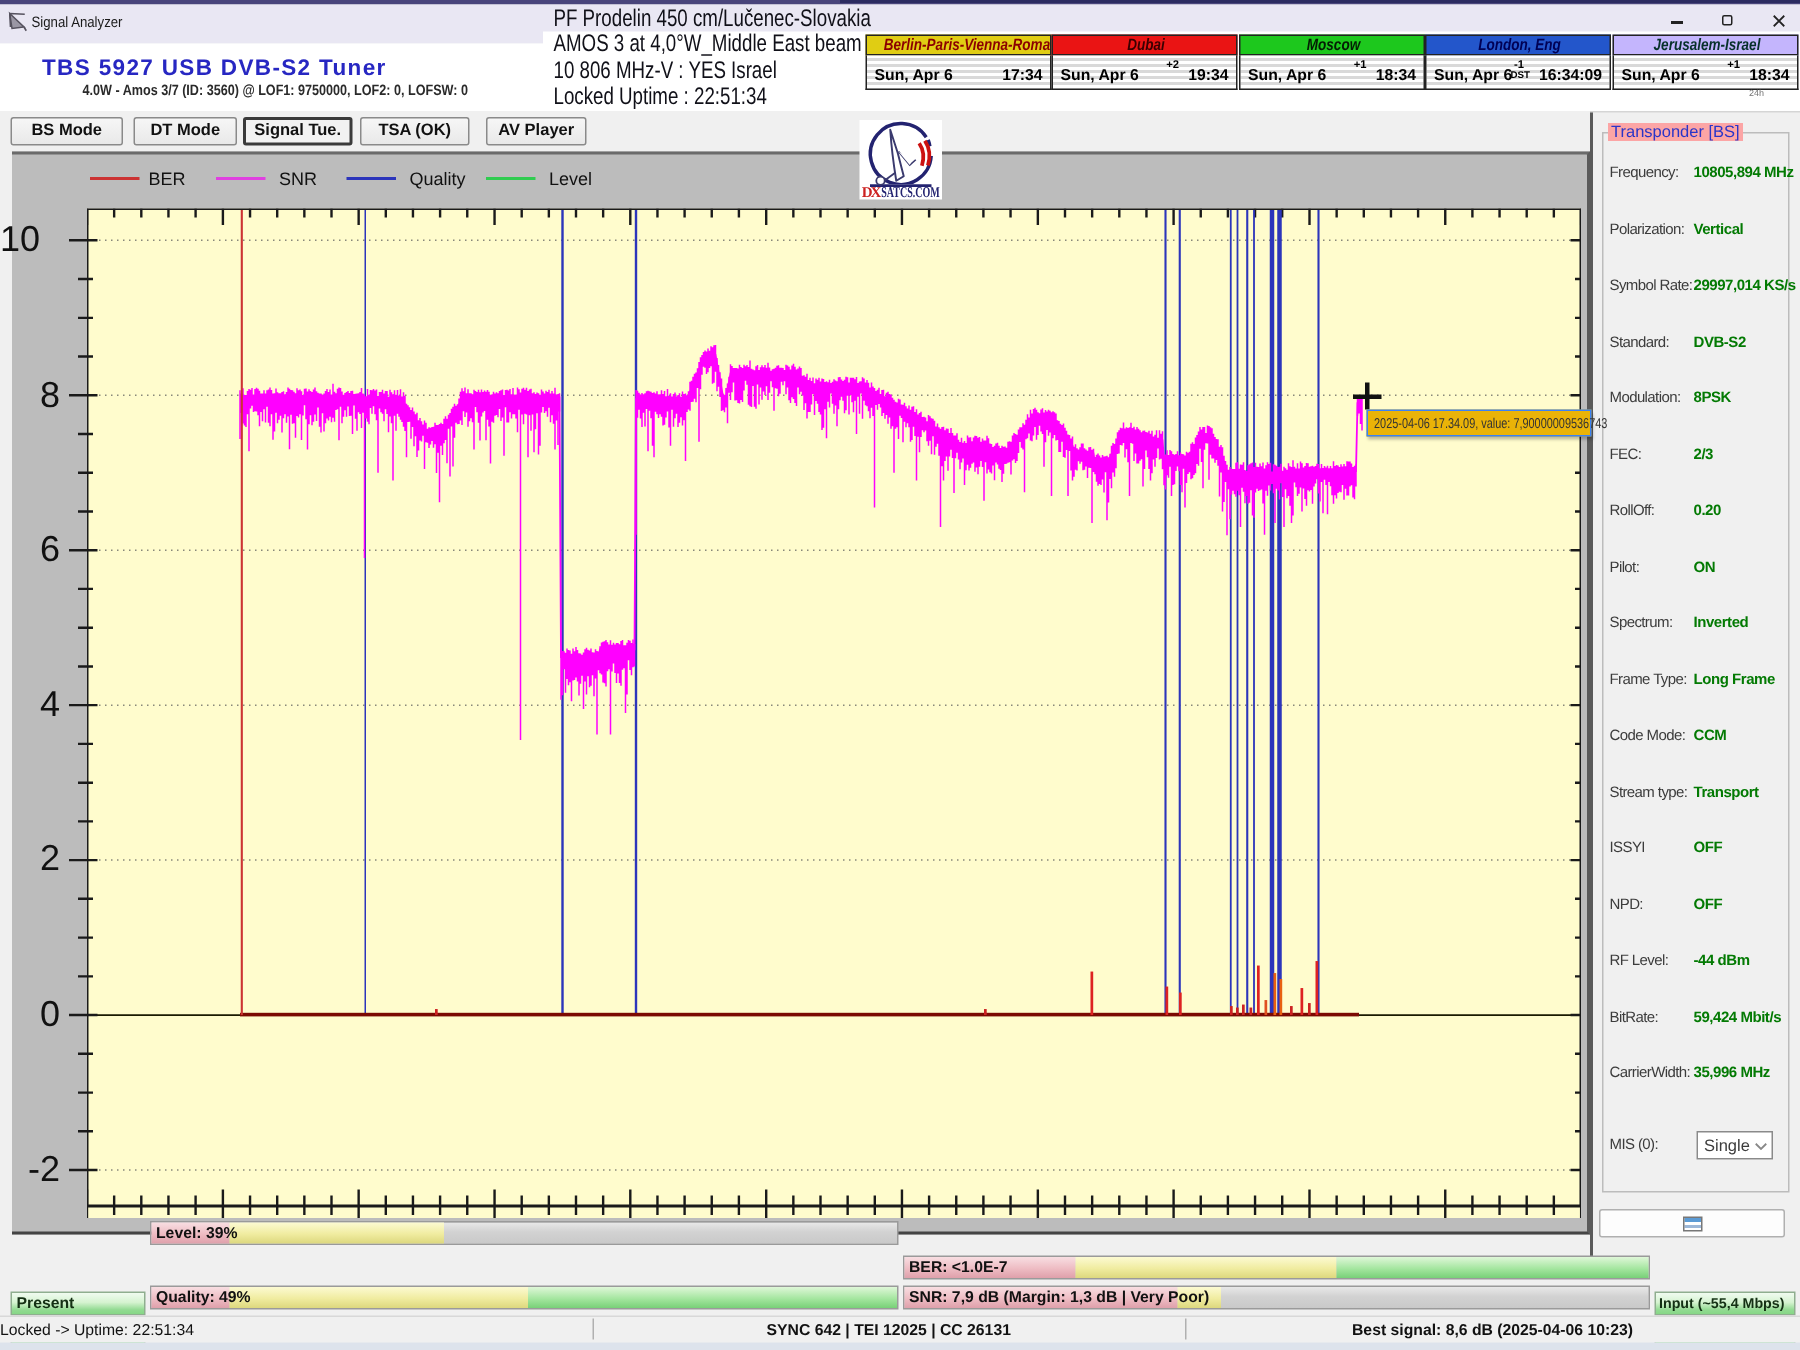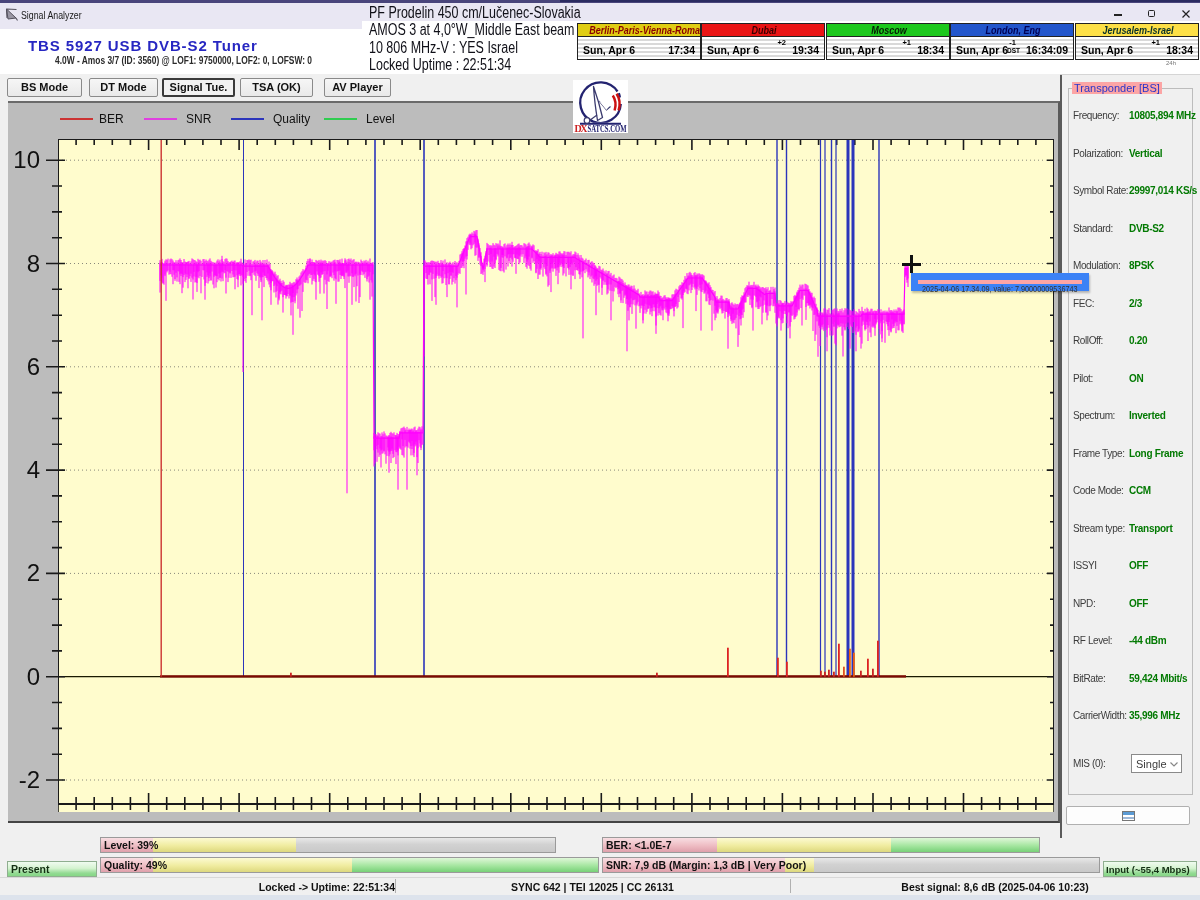--- a/index.html
+++ b/index.html
@@ -70,21 +70,21 @@
     <div style="position:absolute;left:950px;top:0;width:124px;height:37px">
 <div style="position:absolute;left:0;top:0;right:0;height:14px;background:#2356cb;border:1px solid #222;color:#000055;font-weight:700;font-style:italic;font-size:11px;line-height:13px;white-space:nowrap"><span style="display:inline-block;width:124px;text-align:center;transform:scaleX(0.82);transform-origin:50% 0">London, Eng</span></div>
 <div style="position:absolute;left:0;top:14px;right:0;height:23px;background:repeating-linear-gradient(180deg,#ffffff 0 2px,#d9d9d9 2px 4px);border:1px solid #222;border-top:none;font-size:10.5px;font-weight:700;color:#000">
 <span style="position:absolute;left:5px;top:7px">Sun, Apr 6</span>
         <span style="position:absolute;right:57px;top:1px;font-size:7.5px;font-weight:700">-1</span>
         <span style="position:absolute;right:53px;top:10px;font-size:6.5px;font-weight:700">DST</span>
         <span style="position:absolute;right:5px;top:7px">16:34:09</span>
 </div>
     </div>
     <div style="position:absolute;left:1075px;top:0;width:124px;height:37px">
-<div style="position:absolute;left:0;top:0;right:0;height:14px;background:#fde047;border:1px solid #222;color:#07302a;font-weight:700;font-style:italic;font-size:11px;line-height:13px;white-space:nowrap"><span style="display:inline-block;width:124px;text-align:center;transform:scaleX(0.82);transform-origin:50% 0">Jerusalem-Israel</span></div>
+<div style="position:absolute;left:0;top:0;right:0;height:14px;background:#c4b5fd;border:1px solid #222;color:#07302a;font-weight:700;font-style:italic;font-size:11px;line-height:13px;white-space:nowrap"><span style="display:inline-block;width:124px;text-align:center;transform:scaleX(0.82);transform-origin:50% 0">Jerusalem-Israel</span></div>
 <div style="position:absolute;left:0;top:14px;right:0;height:23px;background:repeating-linear-gradient(180deg,#ffffff 0 2px,#d9d9d9 2px 4px);border:1px solid #222;border-top:none;font-size:10.5px;font-weight:700;color:#000">
 <span style="position:absolute;left:5px;top:7px">Sun, Apr 6</span>
         <span style="position:absolute;right:38px;top:1px;font-size:7.5px;font-weight:700">+1</span>
         <span style="position:absolute;right:5px;top:7px">18:34</span>
 </div>
     </div>
   </div>
 <div class="abs" style="left:1166px;top:60px;font-size:6px;color:#777">24h</div>
 
 <div class="abs" style="left:28px;top:37px;font-size:15px;font-weight:700;color:#2727c2;letter-spacing:0.9px;white-space:nowrap">TBS 5927 USB DVB-S2 Tuner</div>
@@ -101,21 +101,21 @@
 
 <div class="abs" style="left:60px;top:118px;width:33px;height:2px;background:#cc3333"></div>
 <div class="abs" style="left:99px;top:112px;font-size:12px;color:#111">BER</div>
 <div class="abs" style="left:144px;top:118px;width:33px;height:2px;background:#e040e0"></div>
 <div class="abs" style="left:186px;top:112px;font-size:12px;color:#111">SNR</div>
 <div class="abs" style="left:231px;top:118px;width:33px;height:2px;background:#2c35bb"></div>
 <div class="abs" style="left:273px;top:112px;font-size:12px;color:#111">Quality</div>
 <div class="abs" style="left:324px;top:118px;width:33px;height:2px;background:#30cc50"></div>
 <div class="abs" style="left:366px;top:112px;font-size:12px;color:#111">Level</div>
 
-<div style="position:absolute;left:0px;top:147px;width:40px;text-align:right;font-size:24px;color:#111;line-height:26px">10</div>
+<div style="position:absolute;left:0px;top:147px;width:40px;text-align:left;font-size:24px;color:#111;line-height:26px">10</div>
 <div style="position:absolute;left:0px;top:251px;width:40px;text-align:right;font-size:24px;color:#111;line-height:26px">8</div>
 <div style="position:absolute;left:0px;top:354px;width:40px;text-align:right;font-size:24px;color:#111;line-height:26px">6</div>
 <div style="position:absolute;left:0px;top:457px;width:40px;text-align:right;font-size:24px;color:#111;line-height:26px">4</div>
 <div style="position:absolute;left:0px;top:560px;width:40px;text-align:right;font-size:24px;color:#111;line-height:26px">2</div>
 <div style="position:absolute;left:0px;top:664px;width:40px;text-align:right;font-size:24px;color:#111;line-height:26px">0</div>
 <div style="position:absolute;left:0px;top:767px;width:40px;text-align:right;font-size:24px;color:#111;line-height:26px">-2</div>
 <svg width="16" height="665" style="position:absolute;left:42px;top:139px" viewBox="0 0 16 665">
     <path d="M46 641.0H58M52 615.2H58M52 589.4H58M52 563.5H58M46 537.7H58M52 511.9H58M52 486.1H58M52 460.2H58M46 434.4H58M52 408.6H58M52 382.8H58M52 356.9H58M46 331.1H58M52 305.3H58M52 279.5H58M52 253.6H58M46 227.8H58M52 202.0H58M52 176.2H58M52 150.3H58M46 124.5H58M52 98.7H58M52 72.9H58M52 47.0H58M46 21.2H58" stroke="#1a1a1a" stroke-width="1.6" fill="none" transform="translate(-42,0)"></path>
   </svg>
 <svg id="plot" width="996" height="677" viewBox="0 0 996 677" style="position:absolute;left:58px;top:139px">
@@ -160,21 +160,21 @@
     <rect x="802" y="531.7" width="1.8" height="6" fill="#cc2222"></rect>
     <rect x="809" y="519.7" width="1.8" height="18" fill="#dd2222"></rect>
     <rect x="814" y="529.7" width="1.8" height="8" fill="#cc2222"></rect>
     <rect x="819" y="501.7" width="1.8" height="36" fill="#dd2222"></rect>
 <rect x="0" y="0" width="996" height="665" fill="none" stroke="#1a1a1a" stroke-width="2"></rect>
 </svg>
 
 <div class="abs" style="left:902px;top:262.5px;width:19px;height:3px;background:#111;z-index:5"></div>
 <div class="abs" style="left:910px;top:255px;width:3px;height:18px;background:#111;z-index:5"></div>
 
-<div class="abs" style="left:911px;top:273px;width:178px;height:18px;background:#fca5a5;border:7px solid #3b82f6;box-shadow:1px 2px 2px rgba(0,0,0,0.25);z-index:6">
+<div class="abs" style="left:911px;top:273px;width:150px;height:18px;background:#eab308;border:1px solid #3b82f6;box-shadow:1px 2px 2px rgba(0,0,0,0.25);z-index:6">
 <div style="position:absolute;left:4px;top:3px;font-size:9.5px;color:#333;white-space:nowrap;transform:scaleX(0.765);transform-origin:0 0">2025-04-06 17.34.09, value: 7,90000009536743</div>
 </div>
 
 <div class="abs" style="left:573px;top:80px;width:55px;height:53px;background:#ffffff;z-index:4">
 <svg width="55" height="53" viewBox="0 0 55 53">
 <path d="M44.5 11.5 A 20.3 20.3 0 1 0 47.8 24 M46.9 17.5 A 20.3 20.3 0 0 0 45.8 13.2" fill="none" stroke="#232370" stroke-width="2.3"></path>
 <path d="M39.8 15.5 q4.4 6.5 1.8 15" fill="none" stroke="#cc1111" stroke-width="2.5"></path>
 <path d="M43.6 13.8 q4.8 7.2 2 16.5" fill="none" stroke="#cc1111" stroke-width="2.5"></path>
 <rect x="4" y="42.8" width="47" height="4" fill="#ffffff"></rect>
 <path d="M7 43.7 H48" stroke="#232370" stroke-width="1.9" fill="none"></path>
@@ -233,26 +233,26 @@
 <svg style="position:absolute;right:3px;top:7px" width="8" height="5" viewBox="0 0 8 5">
       <path d="M0.5 0.5 L4 4 L7.5 0.5" stroke="#888" fill="none" stroke-width="1.2"></path>
     </svg>
 </div>
 
 <div class="abs" style="left:1066px;top:806px;width:124px;height:19px;background:#fdfdfd;border:1px solid #b0b0b0;border-radius:2px">
 <div style="position:absolute;left:55px;top:4px;width:13px;height:10px;background:linear-gradient(180deg,#5b9bd5 0 3px,#ffffff 3px 5px,#9db8d8 5px 7px,#ffffff 7px 8px,#8aa8cc 8px 10px);border:1px solid #777"></div>
 </div>
 
 <div class="gbtn" style="left:7px;top:837px;width:90px">Present</div>
-<div class="meter" style="left:100px;top:837px;width:456px">
+<div class="meter" style="left:100px;top:814px;width:499px">
  <div class="seg pk" style="left:0;width:52px"></div>
  <div class="seg yl" style="left:52px;width:143px"></div>
  <div class="txt">Level: 39%</div>
 </div>
-<div class="meter" style="left:602px;top:837px;width:438px">
+<div class="meter" style="left:602px;top:837px;width:498px">
  <div class="seg pk" style="left:0;width:114px"></div>
  <div class="seg yl" style="left:114px;width:174px"></div>
  <div class="seg gn" style="left:288px;right:0"></div>
  <div class="txt">BER: &lt;1.0E-7</div>
 </div>
 <div class="gbtn" style="left:1103px;top:837px;width:94px;padding-left:2px;font-size:9.5px">Input (~55,4 Mbps)</div>
 
 <div class="gbtn" style="left:7px;top:857px;width:90px">Lock</div>
 <div class="meter" style="left:100px;top:857px;width:499px">
  <div class="seg pk" style="left:0;width:52px"></div>
@@ -263,15 +263,15 @@
 <div class="meter" style="left:602px;top:857px;width:498px">
  <div class="seg pk" style="left:0;width:182px"></div>
  <div class="seg yl" style="left:182px;width:29px"></div>
  <div class="txt">SNR: 7,9 dB (Margin: 1,3 dB | Very Poor)</div>
 </div>
 <div class="gbtn" style="left:1103px;top:857px;width:94px;padding-left:2px">Sync TS</div>
 
 <div class="abs" style="left:0;top:877px;width:1200px;height:18px;background:#f0f0f0;border-top:1px solid #d8d8d8"></div>
 <div class="abs" style="left:395px;top:879px;width:1px;height:14px;background:#b0b0b0"></div>
 <div class="abs" style="left:790px;top:879px;width:1px;height:14px;background:#b0b0b0"></div>
-<div class="abs" style="left:0;top:881px;width:395px;text-align:right;font-size:10.5px;font-weight:700;color:#111">Locked -&gt; Uptime: 22:51:34</div>
+<div class="abs" style="left:0;top:881px;width:395px;text-align:left;font-size:10.5px;font-weight:400;color:#111">Locked -&gt; Uptime: 22:51:34</div>
 <div class="abs" style="left:395px;top:881px;width:395px;text-align:center;font-size:10.5px;font-weight:700;color:#111">SYNC 642 | TEI 12025 | CC 26131</div>
 <div class="abs" style="left:790px;top:881px;width:410px;text-align:center;font-size:10.5px;font-weight:700;color:#111">Best signal: 8,6 dB (2025-04-06 10:23)</div>
 <div class="abs" style="left:0;top:895px;width:1200px;height:5px;background:#dde3ec"></div>
 </body></html>

